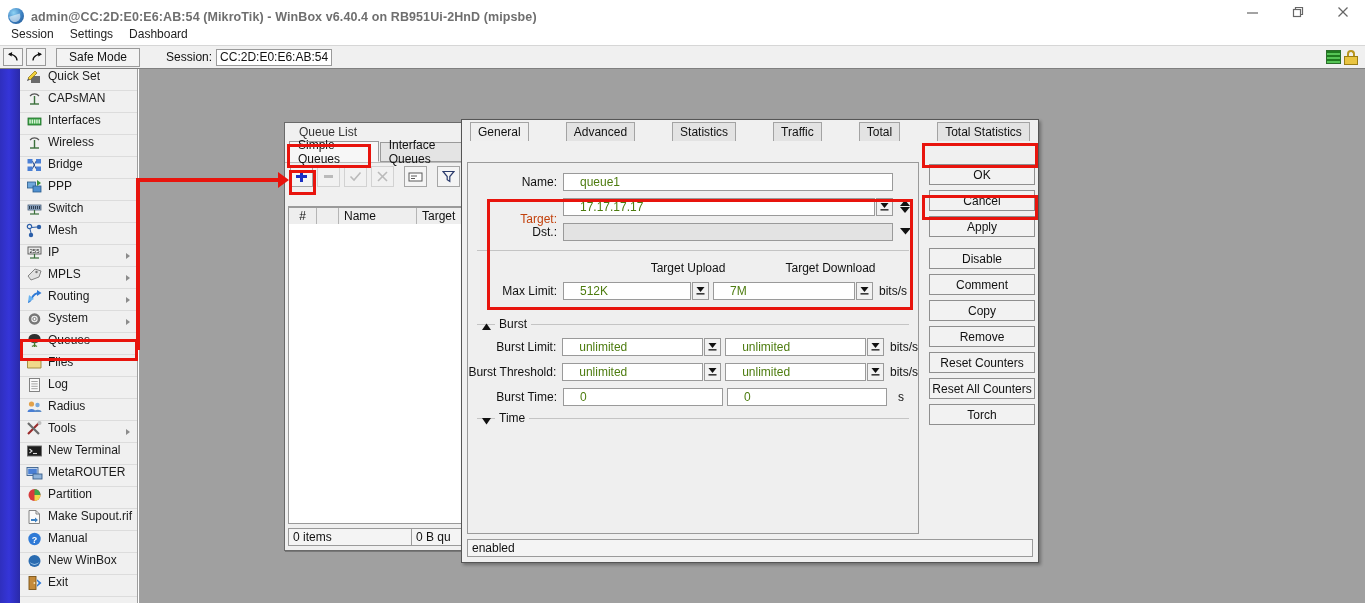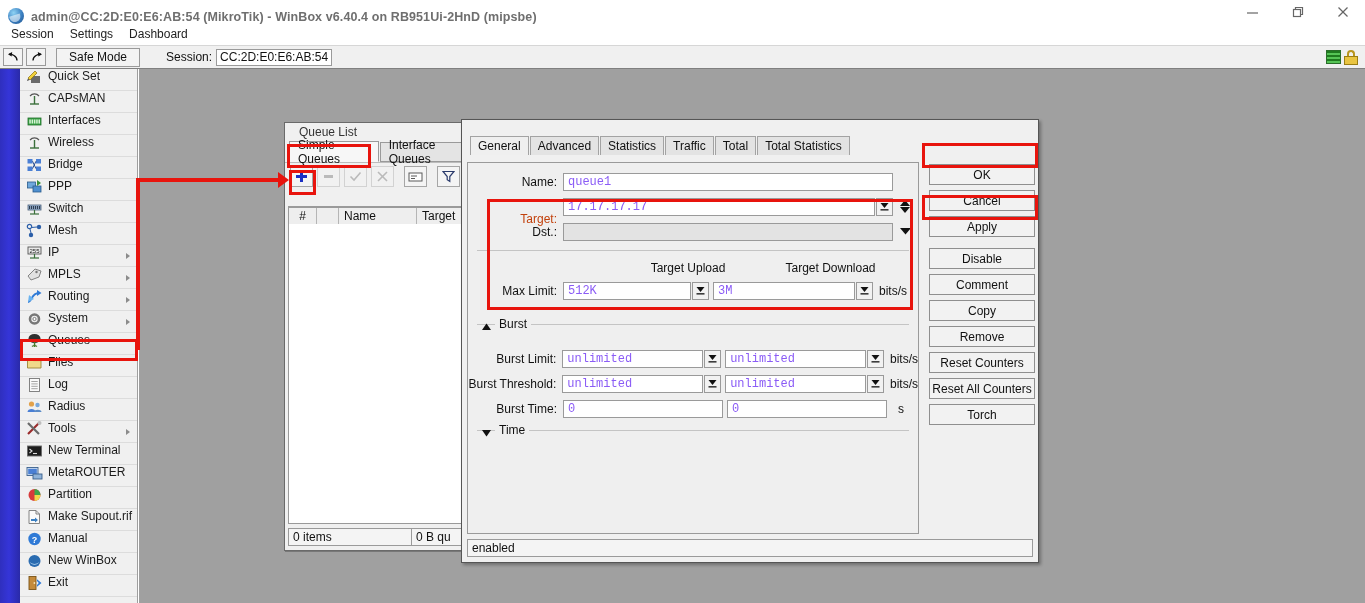--- a/index.html
+++ b/index.html
@@ -166,21 +166,21 @@
   }
   .dlg-title {
     height: 19px; background: #3a3ad4; display: flex; align-items: center;
     padding-left: 6px; color: #ffffff; font-size: 12px;
   }
   .dlg-title .ctl { margin-left: auto; display: flex; padding-right: 3px; gap: 2px; }
   .dlg-ctl-btn {
     width: 15px; height: 14px; background: #e9e9e9; border: 1px solid #202020;
     display: flex; align-items: center; justify-content: center; color: #000; font-size: 10px;
   }
-  .dlg-tabs { display: flex; height: 21px; padding-left: 8px; padding-top: 16px; }
+  .dlg-tabs { display: flex; height: 21px; padding-left: 8px; padding-top: 2px; gap: 36px; }
   .dlg-tab {
     height: 19px; padding: 0 7px; font-size: 12px; color: #111;
     display: flex; align-items: center; border: 1px solid #a3a3a3;
     border-bottom: none; background: #e3e3e3; margin-right: 1px;
   }
   .dlg-tab.active { background: #efefef; }
   .dlg-body {
     position: absolute; left: 5px; top: 42px; width: 452px; bottom: 28px;
     background: #efefef; border: 1px solid #9a9a9a;
   }
@@ -196,21 +196,21 @@
     border: 1px solid #9a9a9a; background: #f4f4f4;
     display: flex; align-items: center; padding-left: 4px; font-size: 12px; color: #111;
   }
 
   
   .row { display: flex; align-items: center; height: 25px; }
   .lbl { width: 95px; text-align: right; padding-right: 6px; font-size: 12px; color: #111; }
   .lbl.blue { color: #c2410c; margin-top: 24px; }
   .inp {
     height: 18px; border: 1px solid #9a9a9a; background: #ffffff;
-    display: flex; align-items: center; padding-left: 4px; font-size: 12px; color: #8b5cf6; font-family: Liberation Mono, monospace;
+    display: flex; align-items: center; padding-left: 16px; font-size: 12px; color: #4d7c0f;
   }
   .inp.ro { background: #e3e3e3; }
   .drop {
     width: 17px; height: 18px; border: 1px solid #9a9a9a; background: #f2f2f2;
     display: flex; align-items: center; justify-content: center; margin-left: 1px;
   }
   .unit { margin-left: 6px; font-size: 12px; color: #111; }
   .spin { width: 13px; margin-left: 5px; display: flex; flex-direction: column; align-items: center; gap: 1px; }
   .tri-d { width:0;height:0;border-left:5px solid transparent;border-right:5px solid transparent;border-top:6px solid #111; }
   .tri-u { width:0;height:0;border-left:5px solid transparent;border-right:5px solid transparent;border-bottom:6px solid #111; }
@@ -624,40 +624,40 @@
 
       <div class="row">
         <div class="lbl">Max Limit:</div>
         <div class="inp" style="width:128px">512K</div>
         <div class="drop">
           <svg width="11" height="11" viewBox="0 0 11 11">
               <polygon points="1.5,2 9.5,2 5.5,7" fill="#111"></polygon>
               <rect x="1.5" y="8.2" width="8" height="1.3" fill="#111"></rect>
             </svg>
         </div>
-        <div class="inp" style="width:142px;margin-left:4px">3M</div>
+        <div class="inp" style="width:142px;margin-left:4px">7M</div>
         <div class="drop">
           <svg width="11" height="11" viewBox="0 0 11 11">
               <polygon points="1.5,2 9.5,2 5.5,7" fill="#111"></polygon>
               <rect x="1.5" y="8.2" width="8" height="1.3" fill="#111"></rect>
             </svg>
         </div>
         <div class="unit">bits/s</div>
       </div>
 
       <div class="grp" style="margin-top:21px">
         <div class="grp-tri">
           <svg width="11" height="8" viewBox="0 0 11 8">
               <polygon points="1,7 10,7 5.5,0.5" fill="#111"></polygon>
             </svg>
         </div>
         <div class="grp-lbl">Burst</div>
       </div>
 
-      <div class="row" style="margin-top:21px">
+      <div class="row" style="margin-top:9px">
         <div class="lbl">Burst Limit:</div>
         <div class="inp" style="width:142px">unlimited</div>
         <div class="drop">
           <svg width="11" height="11" viewBox="0 0 11 11">
               <polygon points="1.5,2 9.5,2 5.5,7" fill="#111"></polygon>
               <rect x="1.5" y="8.2" width="8" height="1.3" fill="#111"></rect>
             </svg>
         </div>
         <div class="inp" style="width:142px;margin-left:4px">unlimited</div>
         <div class="drop">

